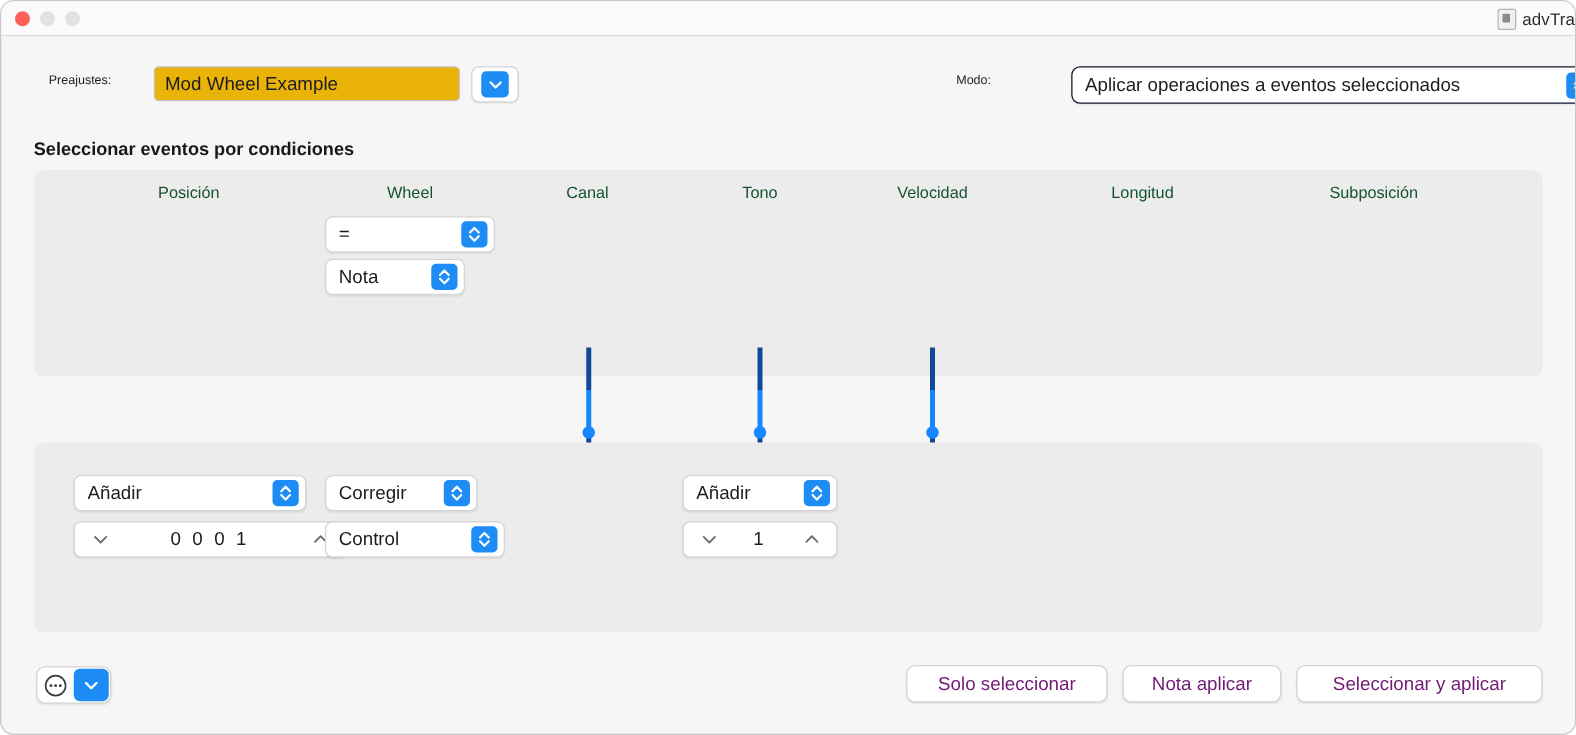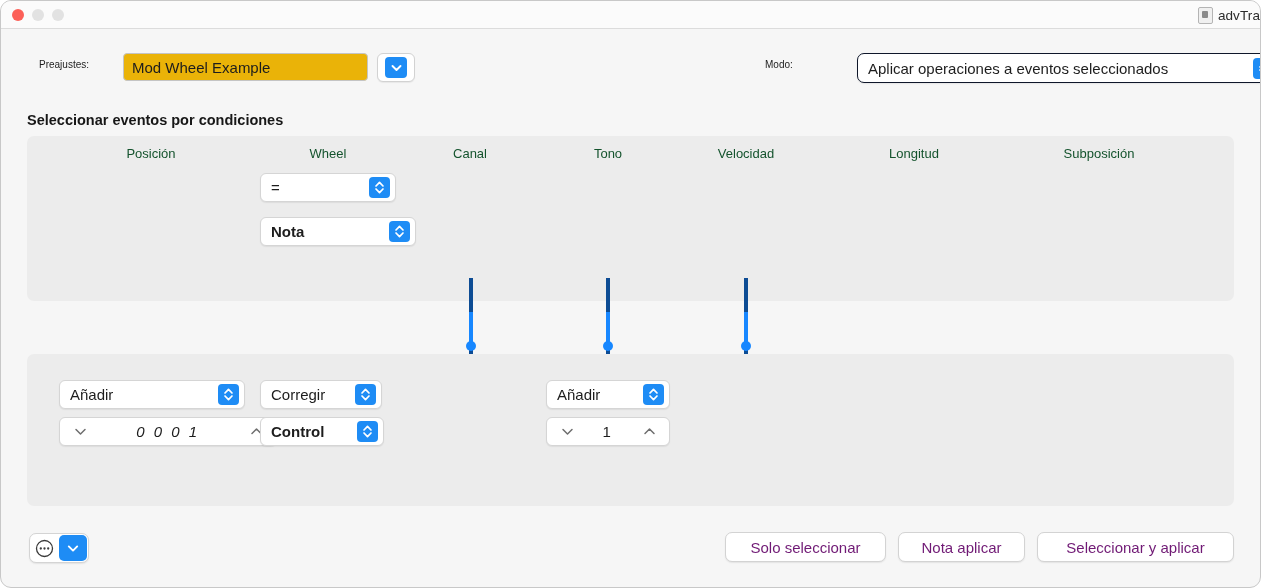--- a/index.html
+++ b/index.html
@@ -372,21 +372,21 @@
   <div class="popbtn" style="left:259px; top:172px; width:136px;">
     <span class="ptext">=</span>
     <span class="updown">
       <svg width="11" height="15" viewBox="0 0 11 15">
           <path d="M2 6 L5.5 2.4 L9 6" stroke="#ffffff" stroke-width="1.7" fill="none" stroke-linecap="round" stroke-linejoin="round"></path>
           <path d="M2 9 L5.5 12.6 L9 9" stroke="#ffffff" stroke-width="1.7" fill="none" stroke-linecap="round" stroke-linejoin="round"></path>
         </svg>
     </span>
   </div>
 
-  <div class="popbtn" style="left:259px; top:216px; width:156px;font-weight:bold;">
+  <div class="popbtn" style="left:259px; top:206px; width:112px;">
     <span class="ptext">Nota</span>
     <span class="updown">
       <svg width="11" height="15" viewBox="0 0 11 15">
           <path d="M2 6 L5.5 2.4 L9 6" stroke="#ffffff" stroke-width="1.7" fill="none" stroke-linecap="round" stroke-linejoin="round"></path>
           <path d="M2 9 L5.5 12.6 L9 9" stroke="#ffffff" stroke-width="1.7" fill="none" stroke-linecap="round" stroke-linejoin="round"></path>
         </svg>
     </span>
   </div>
 
   <div class="connector" style="left:468px">
@@ -413,21 +413,21 @@
   <div class="popbtn" style="left:58px; top:379px; width:186px;">
     <span class="ptext">Añadir</span>
     <span class="updown">
       <svg width="11" height="15" viewBox="0 0 11 15">
           <path d="M2 6 L5.5 2.4 L9 6" stroke="#ffffff" stroke-width="1.7" fill="none" stroke-linecap="round" stroke-linejoin="round"></path>
           <path d="M2 9 L5.5 12.6 L9 9" stroke="#ffffff" stroke-width="1.7" fill="none" stroke-linecap="round" stroke-linejoin="round"></path>
         </svg>
     </span>
   </div>
 
-  <div class="stepper" style="left:58px; top:416px; width:218px;font-style:italic;">
+  <div class="stepper" style="left:58px; top:416px; width:218px;">
     <span class="chev-gray">
       <svg width="13" height="9" viewBox="0 0 13 9">
           <path d="M2 2.5 L6.5 7 L11 2.5" stroke="#6e6e6e" stroke-width="1.5" fill="none" stroke-linecap="round" stroke-linejoin="round"></path>
         </svg>
     </span>
     <span class="val">0 0 0    1</span>
     <span class="chev-gray">
       <svg width="13" height="9" viewBox="0 0 13 9">
           <path d="M2 6.5 L6.5 2 L11 6.5" stroke="#6e6e6e" stroke-width="1.5" fill="none" stroke-linecap="round" stroke-linejoin="round"></path>
         </svg>
@@ -437,21 +437,21 @@
   <div class="popbtn" style="left:259px; top:379px; width:122px;">
     <span class="ptext">Corregir</span>
     <span class="updown">
       <svg width="11" height="15" viewBox="0 0 11 15">
           <path d="M2 6 L5.5 2.4 L9 6" stroke="#ffffff" stroke-width="1.7" fill="none" stroke-linecap="round" stroke-linejoin="round"></path>
           <path d="M2 9 L5.5 12.6 L9 9" stroke="#ffffff" stroke-width="1.7" fill="none" stroke-linecap="round" stroke-linejoin="round"></path>
         </svg>
     </span>
   </div>
 
-  <div class="popbtn" style="left:259px; top:416px; width:124px;font-weight:bold;">
+  <div class="popbtn" style="left:259px; top:416px; width:144px;">
     <span class="ptext">Control</span>
     <span class="updown">
       <svg width="11" height="15" viewBox="0 0 11 15">
           <path d="M2 6 L5.5 2.4 L9 6" stroke="#ffffff" stroke-width="1.7" fill="none" stroke-linecap="round" stroke-linejoin="round"></path>
           <path d="M2 9 L5.5 12.6 L9 9" stroke="#ffffff" stroke-width="1.7" fill="none" stroke-linecap="round" stroke-linejoin="round"></path>
         </svg>
     </span>
   </div>
 
   <div class="popbtn" style="left:545px; top:379px; width:124px;">

